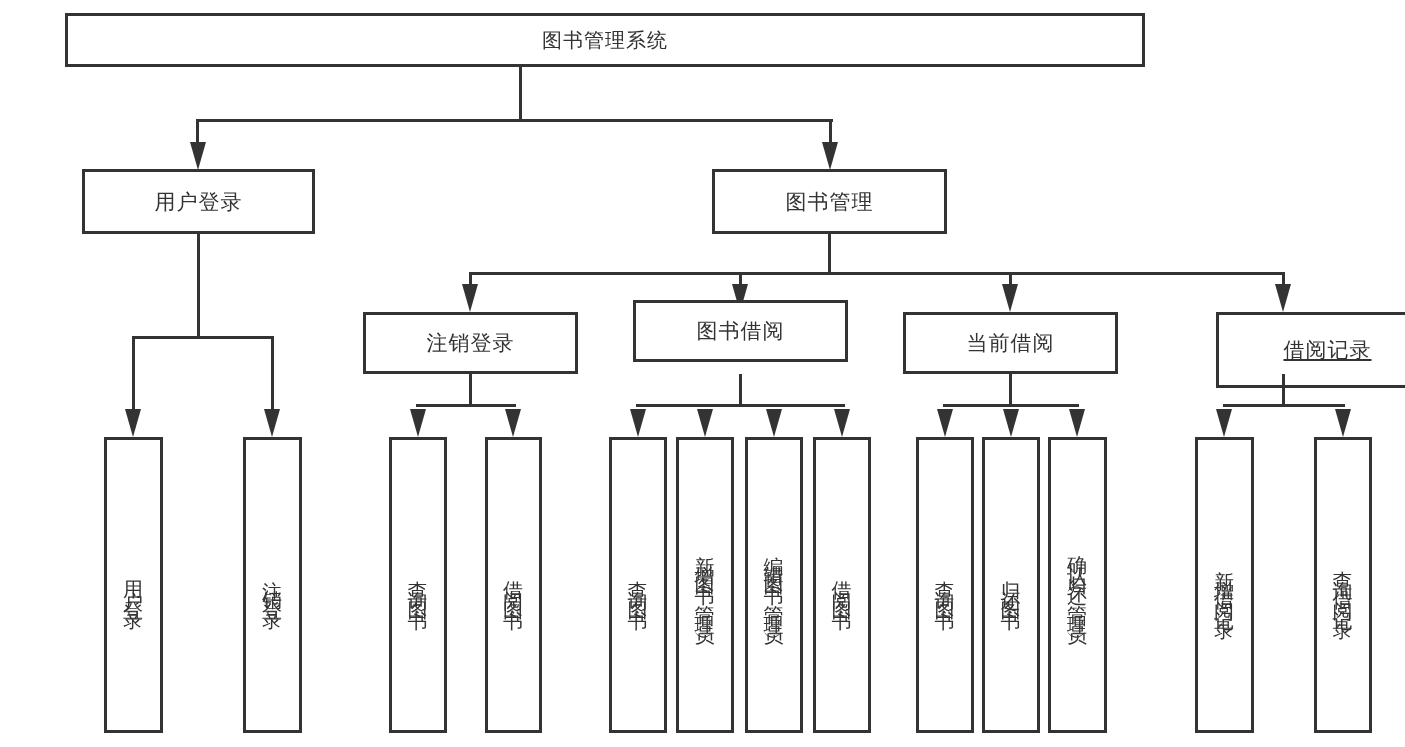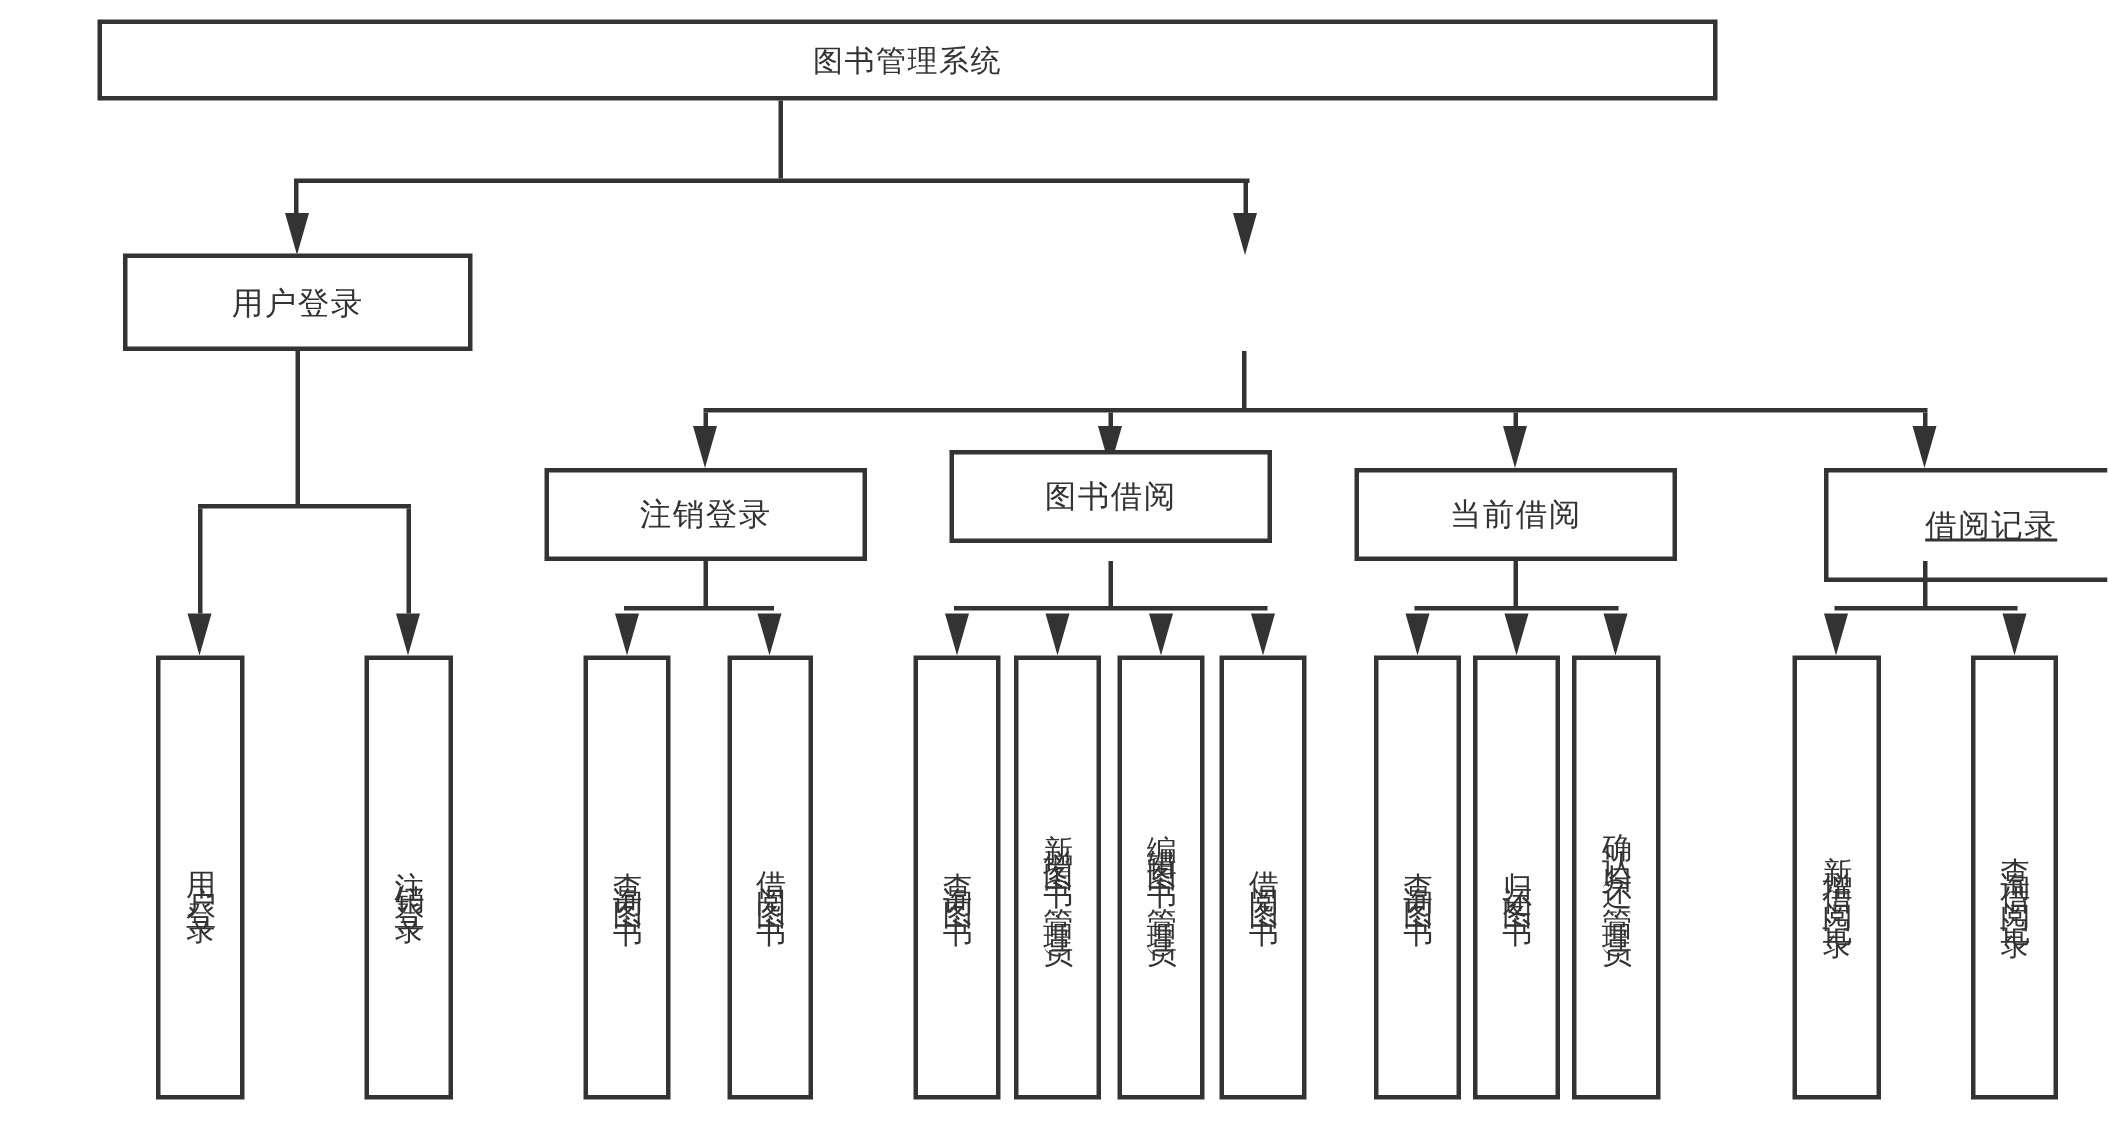--- a/index.html
+++ b/index.html
@@ -66,20 +66,23 @@
 
   <div class="line" style="left:519px;top:67px;width:3px;height:52px;"></div>
   <div class="line" style="left:196px;top:119px;width:637px;height:3px;"></div>
   <div class="line" style="left:196px;top:122px;width:3px;height:21px;"></div>
   <div class="line" style="left:829px;top:122px;width:3px;height:21px;"></div>
   <div class="arrow" style="left:190px;top:142px;"></div>
   <div class="arrow" style="left:822px;top:142px;"></div>
 
   <div class="box h" style="left:82px;top:169px;width:233px;height:65px;">
     <span>用户登录</span>
+  </div>
+  <div class="box h" style="left:712px;top:169px;width:235px;height:65px;">
+    <span>图书管理</span>
   </div>
 
   <div class="line" style="left:197px;top:234px;width:3px;height:102px;"></div>
   <div class="line" style="left:132px;top:336px;width:142px;height:3px;"></div>
   <div class="line" style="left:132px;top:339px;width:3px;height:70px;"></div>
   <div class="line" style="left:271px;top:339px;width:3px;height:70px;"></div>
   <div class="arrow" style="left:125px;top:409px;"></div>
   <div class="arrow" style="left:264px;top:409px;"></div>
 
   <div class="line" style="left:828px;top:234px;width:3px;height:38px;"></div>

